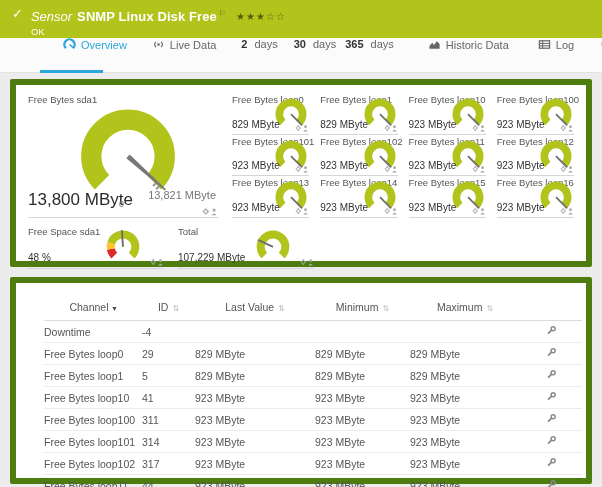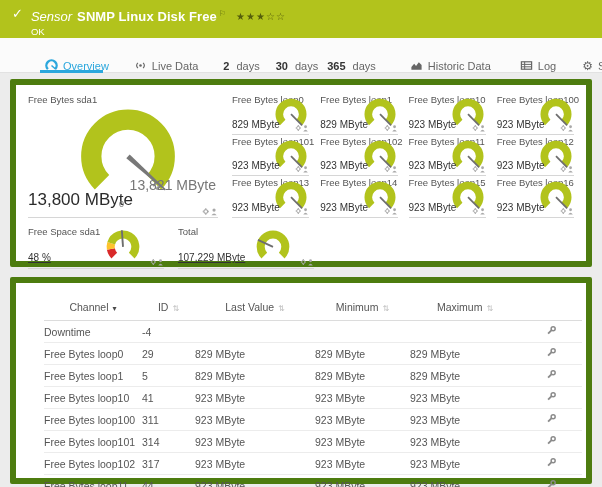--- a/index.html
+++ b/index.html
@@ -14,21 +14,21 @@
   .check{color:#fff;font-weight:bold;font-size:13px;margin-right:8px;line-height:15px;}
   .title-row{color:#fff;font-size:13px;line-height:15px;white-space:nowrap;}
   .kind{font-style:italic;font-weight:400;margin-right:5px;}
   .title{font-weight:700;letter-spacing:.1px;}
   sup.flag{font-size:8px;color:rgba(30,40,0,.55);margin-left:2px;}
   .stars{font-size:10px;color:rgba(40,45,5,.68);margin-left:10px;letter-spacing:1px;vertical-align:1px;}
   .status{color:#fff;font-size:9.5px;margin-top:2px;}
 
   
   .tabbar{height:34px;background:#fbfbfb;border-bottom:1px solid #e2e2e2;
-    display:flex;align-items:flex-end;position:relative;font-size:11px;color:#666;}
+    display:flex;align-items:flex-start;position:relative;font-size:11px;color:#666;padding-left:18px;}
   .tab{display:flex;align-items:center;gap:5px;cursor:pointer;white-space:nowrap;}
   .tab svg{display:block;}
   .tab-overview{margin-left:45px;color:#2ba7dd;}
   .tab-live{margin-left:25px;}
   .tab-d2{margin-left:25px;}
   .tab-d30{margin-left:16px;}
   .tab-d365{margin-left:9px;}
   .tab-historic{margin-left:34px;}
   .tab-log{margin-left:29px;}
   .tab-settings{margin-left:26px;}
@@ -42,32 +42,32 @@
   .card-table{margin-top:10px;height:207px;padding:14px 16px 6px 28px;}
 
   
   .gauge-top{display:flex;}
   .main-cell{width:190px;margin-right:14px;position:relative;height:124px;border-bottom:1px solid #d6d6d6;flex:none;}
   .g-label{position:absolute;top:1px;left:0;font-size:9.5px;color:#555;white-space:nowrap;}
   .gauge-main{position:absolute;top:11px;left:42px;}
   .main-bottom{position:absolute;bottom:7px;left:0;right:0;height:13px;}
   .mb-value{position:absolute;left:0;bottom:0;font-size:17px;color:#2b2b2b;}
   .mb-zero{position:absolute;left:91px;bottom:1px;font-size:9px;color:#777;}
-  .mb-max{position:absolute;right:2px;bottom:17px;font-size:14px;color:#777;}
+  .mb-max{position:absolute;right:2px;bottom:9px;font-size:11px;color:#777;}
   .cell-icons{position:absolute;right:0;bottom:1px;line-height:0;cursor:pointer;}
 
   .small-grid{flex:1;display:grid;grid-template-columns:repeat(4,1fr);column-gap:11px;grid-auto-rows:41.5px;}
   .small-cell{position:relative;border-bottom:1px solid #d6d6d6;}
   .small-cell .g-value{position:absolute;bottom:4px;left:0;font-size:10px;color:#333;white-space:nowrap;}
   .gauge-sm{position:absolute;top:1px;right:0;}
   .small-cell .cell-icons{bottom:2px;}
 
   .bottom-row{display:flex;gap:14px;margin-top:7px;}
   .bottom-cell{position:relative;width:136px;height:43px;border-bottom:1px solid #d6d6d6;flex:none;}
-  .bottom-cell .g-value{position:absolute;bottom:5px;left:0;font-size:10px;color:#333;white-space:nowrap;text-decoration:underline;}
+  .bottom-cell .g-value{position:absolute;bottom:5px;left:0;font-size:10px;color:#333;white-space:nowrap;}
   .bottom-cell .gauge-sm{right:22px;}
   .bottom-cell .cell-icons{bottom:2px;}
 
   .needle{transform-box:view-box;transform-origin:20px 22px;transform:rotate(45deg);}
   .needle-main{transform-box:view-box;transform-origin:60px 54px;transform:rotate(42deg);}
 
   
   table.channels{border-collapse:collapse;width:100%;table-layout:fixed;font-size:10.5px;color:#555;}
   table.channels th{font-weight:400;text-align:center;color:#555;padding:4px 0 7px 0;white-space:nowrap;cursor:pointer;}
   table.channels td{padding:4px 0;border-top:1px solid #ececec;white-space:nowrap;overflow:hidden;}

